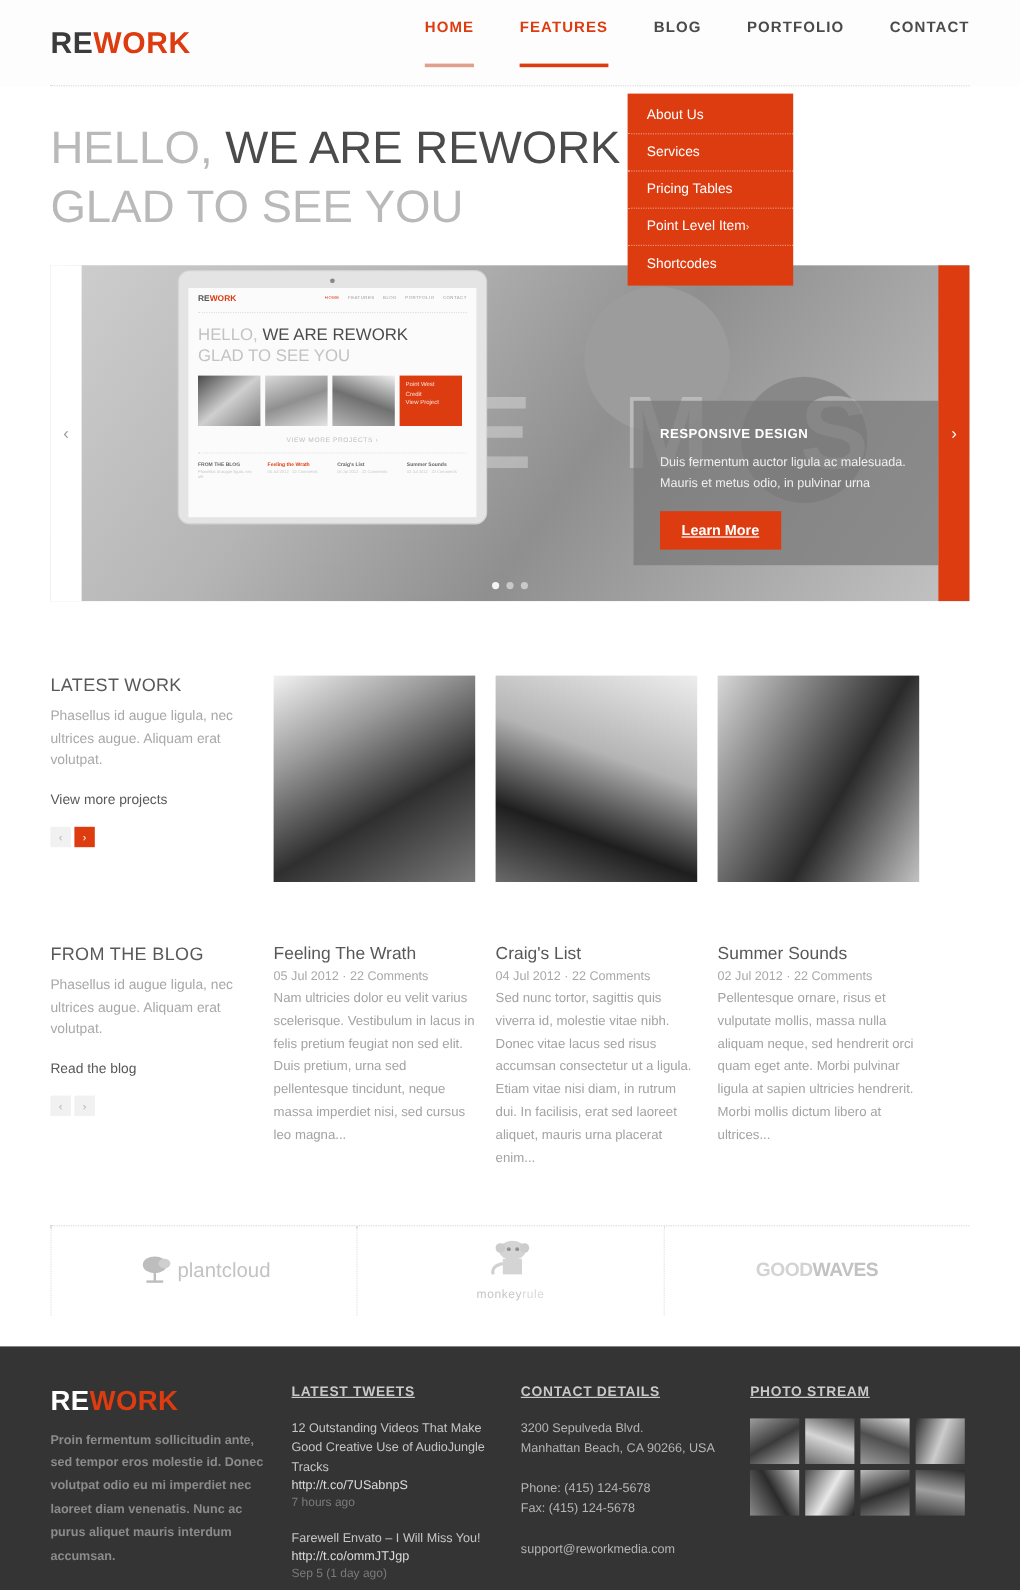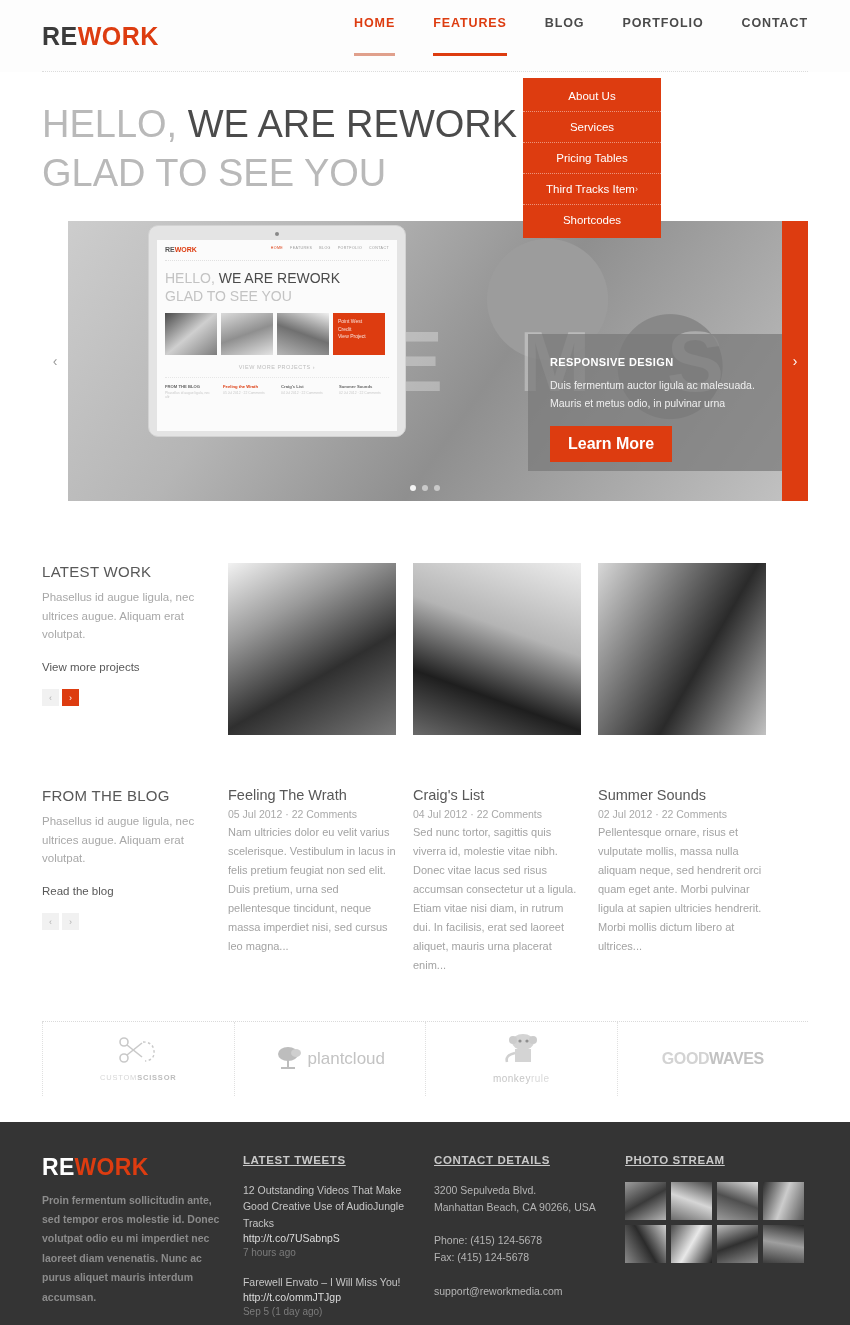--- a/index.html
+++ b/index.html
@@ -42,21 +42,21 @@
   }
 
   
   .dropdown {
     position:absolute; left:523px; top:78px; width:138px;
     background:#dd3c10; z-index:50; padding: 3px 0;
   }
   .dd-item {
     font-size:11.5px; color:#ffffff; padding: 9px 16px;
     border-bottom: 1px dotted rgba(255,255,255,.45);
-    display:flex; align-items:center; justify-content:center;
+    display:flex; align-items:center; justify-content:flex-start;
     cursor:pointer;
   }
   .dd-item:last-child { border-bottom:none; }
   .dd-chev { font-size:9px; opacity:.8; }
 
   
   .hero {
     padding: 28px 42px 0 42px;
   }
   .hero h1 {
@@ -135,21 +135,21 @@
 
   
   .caption {
     position:absolute; right:26px; top:113px; width:254px; height:137px;
     background: rgba(120,120,120,.72); z-index:7; padding: 22px 22px;
   }
   .caption h3 { color:#fff; font-size:11px; font-weight:bold; letter-spacing:.4px; }
   .caption p { color:#efefef; font-size:10.5px; line-height:1.65; margin-top:9px; }
   .learn-btn {
     margin-top:14px; display:inline-block; background:#dd3c10; color:#fff;
-    font-size:16px; font-weight:bold; padding:9px 18px; cursor:pointer;
+    font-size:12px; font-weight:bold; padding:9px 18px; cursor:pointer;text-decoration:underline;
   }
   .dots {
     position:absolute; left:50%; transform:translateX(-50%); bottom:10px;
     display:flex; gap:6px; z-index:9;
   }
   .dots span { width:6px; height:6px; border-radius:50%; background:#ffffff; opacity:.9; cursor:pointer; }
   .dots span.off { background:#cfcfcf; }
 
   
   .section { padding: 0 42px; }
@@ -276,21 +276,21 @@
     <div class="dd-item">
       <span>About Us</span>
     </div>
     <div class="dd-item">
       <span>Services</span>
     </div>
     <div class="dd-item">
       <span>Pricing Tables</span>
     </div>
     <div class="dd-item">
-      <span>Third Tracks Item</span>
+      <span>Point Level Item</span>
       <span class="dd-chev">›</span>
     </div>
     <div class="dd-item">
       <span>Shortcodes</span>
     </div>
   </div>
 
   <div class="hero">
     <h1><span>HELLO, </span><span class="strong">WE ARE REWORK</span><br><span>GLAD TO SEE YOU</span></h1>
   </div>
@@ -411,32 +411,20 @@
           <div class="body">Pellentesque ornare, risus et vulputate mollis, massa nulla aliquam neque, sed hendrerit orci quam eget ante. Morbi pulvinar ligula at sapien ultricies hendrerit. Morbi mollis dictum libero at ultrices...</div>
         </div>
       </div>
     </div>
   </div>
 
   <div class="divider"></div>
 
   <div class="clients">
     <div class="client">
-      <div class="logo-sc">
-        <svg width="44" height="30" viewBox="0 0 44 30">
-          <circle cx="8" cy="6" r="4" fill="none" stroke="#c9c9c9" stroke-width="1.6"></circle>
-          <circle cx="8" cy="22" r="4" fill="none" stroke="#c9c9c9" stroke-width="1.6"></circle>
-          <line x1="11" y1="9" x2="26" y2="21" stroke="#c9c9c9" stroke-width="1.6"></line>
-          <line x1="11" y1="19" x2="26" y2="7" stroke="#c9c9c9" stroke-width="1.6"></line>
-          <path d="M27 6 q10 0 11 9 q1 9 -9 10" fill="none" stroke="#c9c9c9" stroke-width="1.4" stroke-dasharray="2.5,2.5"></path>
-        </svg>
-        <div class="txt"><i>CUSTOM</i><b>SCISSOR</b></div>
-      </div>
-    </div>
-    <div class="client">
       <div class="logo-pc">
         <svg width="30" height="30" viewBox="0 0 30 30">
           <ellipse cx="14" cy="10" rx="10" ry="7" fill="#bdbdbd"></ellipse>
           <ellipse cx="22" cy="9" rx="5" ry="4" fill="#cfcfcf"></ellipse>
           <rect x="13" y="14" width="2" height="10" fill="#bdbdbd"></rect>
           <rect x="7" y="23" width="14" height="2" fill="#bdbdbd"></rect>
         </svg>
         <div class="txt">plantcloud</div>
       </div>
     </div>

